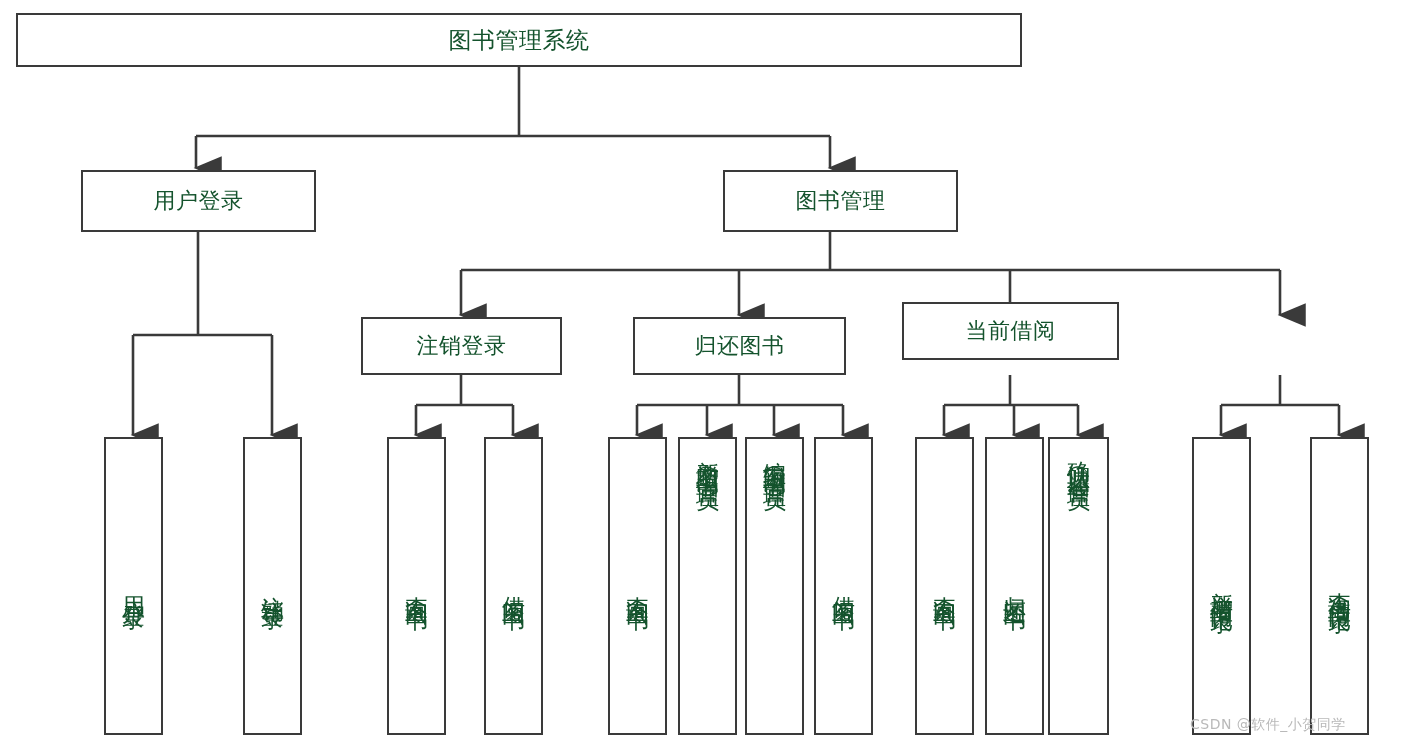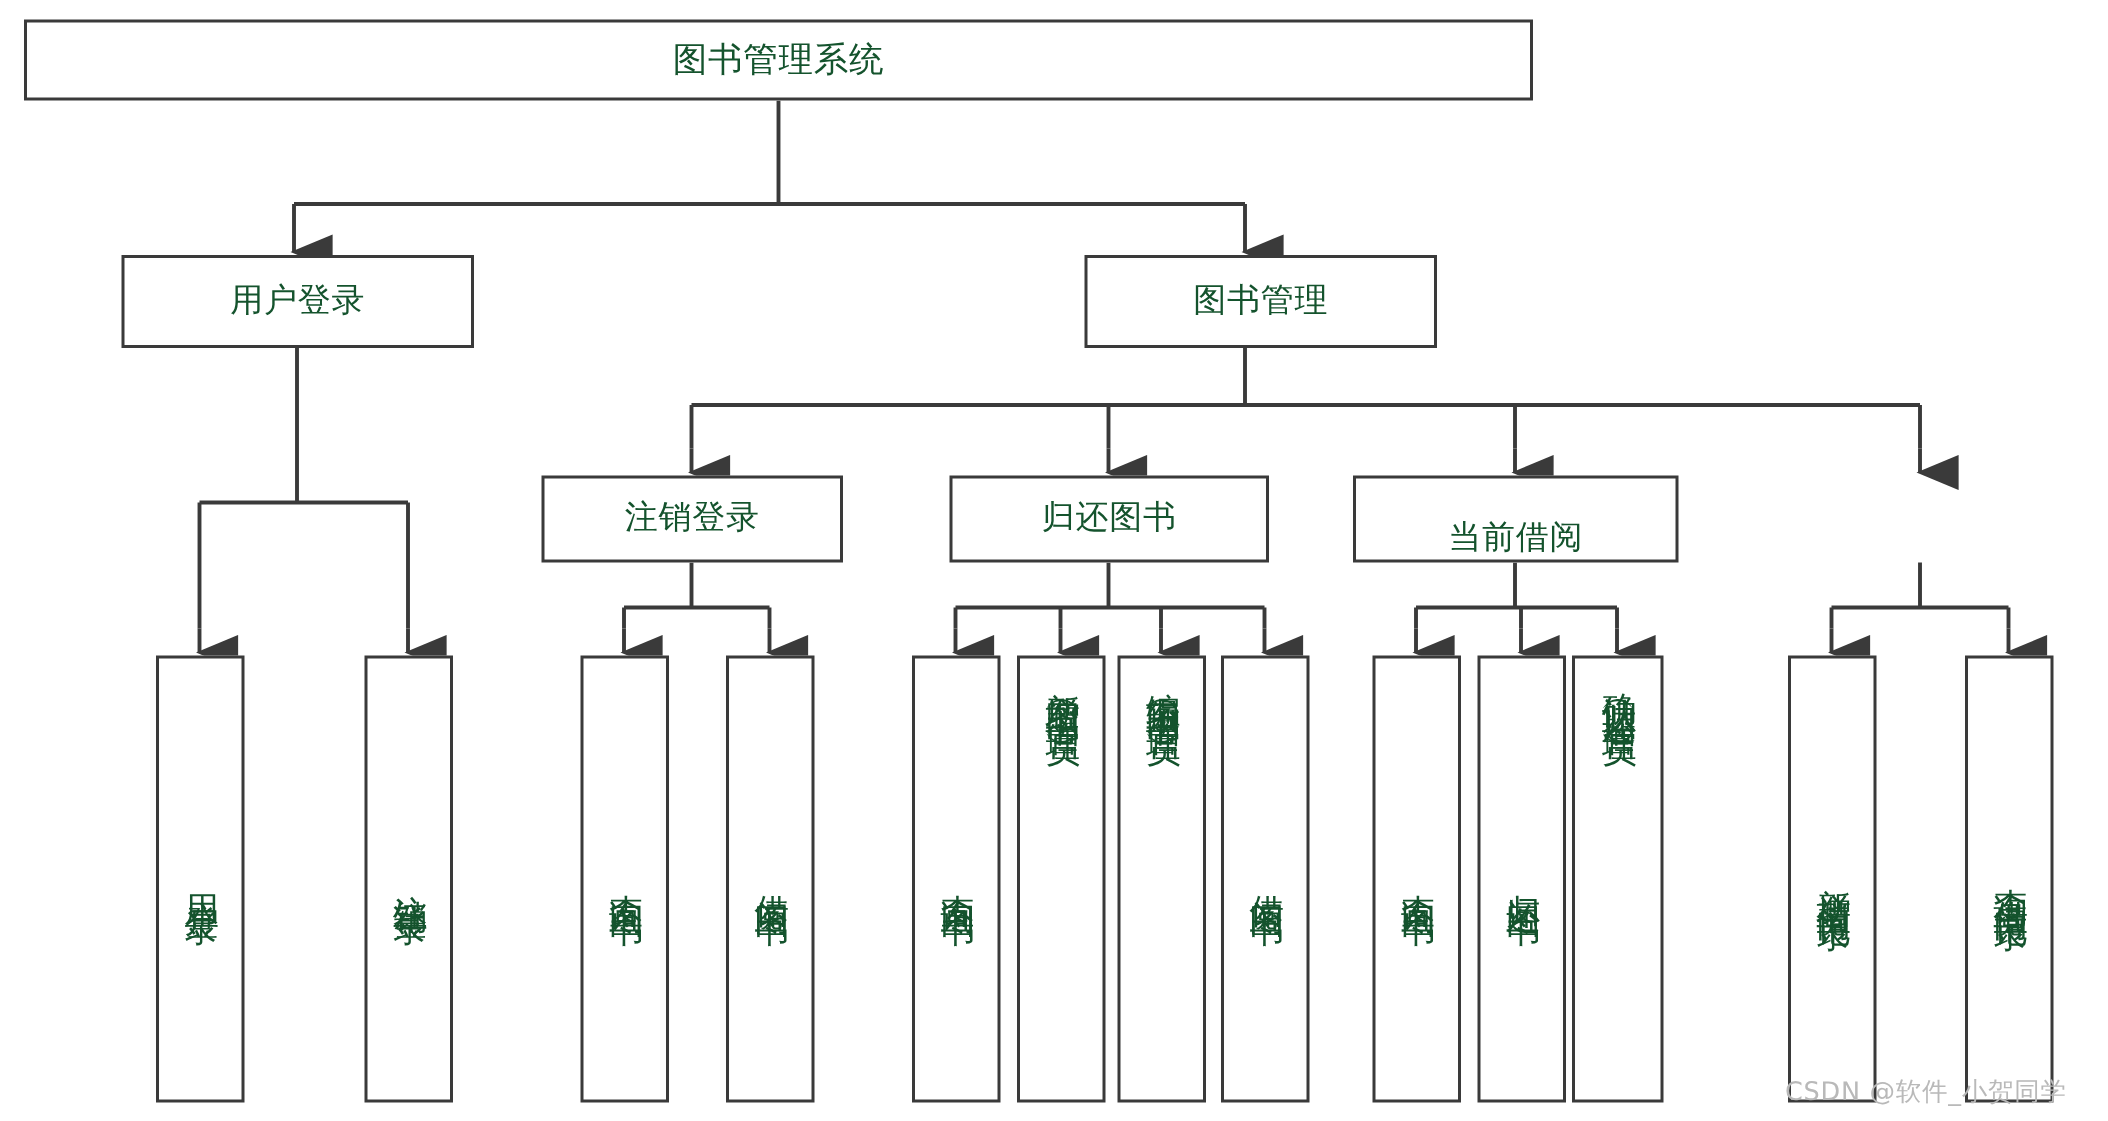--- a/index.html
+++ b/index.html
@@ -62,21 +62,21 @@
     letter-spacing: 4px;
     white-space: nowrap;
   }
   .node.vert.center-v {
     align-items: center;
     padding-top: 0;
   }
   .watermark {
     position: absolute;
     color: #b9b9b9;
-    font-size: 17px;
+    font-size: 14px;
     letter-spacing: 0.5px;
     white-space: nowrap;
     font-family: "DejaVu Sans", "Liberation Sans", sans-serif;
     text-align: center;
   }
 </style>
 </head>
 <body>
 
 <div id="canvas">
@@ -161,21 +161,21 @@
   <div class="node horiz" style="left:711px; top:170px; width:235px; height:62px;margin-left:12px;">
     <span class="label">图书管理</span>
   </div>
 
   <div class="node horiz" style="left:361px; top:317px; width:201px; height:58px;">
     <span class="label">注销登录</span>
   </div>
   <div class="node horiz" style="left:633px; top:317px; width:213px; height:58px;">
     <span class="label">归还图书</span>
   </div>
-  <div class="node horiz" style="left:902px; top:317px; width:217px; height:58px;align-items:flex-end;">
+  <div class="node horiz" style="left:902px; top:302px; width:217px; height:58px;">
     <span class="label">当前借阅</span>
   </div>
 
   <div class="node vert center-v" style="left:104px; top:437px; width:59px; height:298px;">
     <span class="label">用户登录</span>
   </div>
   <div class="node vert center-v" style="left:243px; top:437px; width:59px; height:298px;">
     <span class="label">注销登录</span>
   </div>
 

